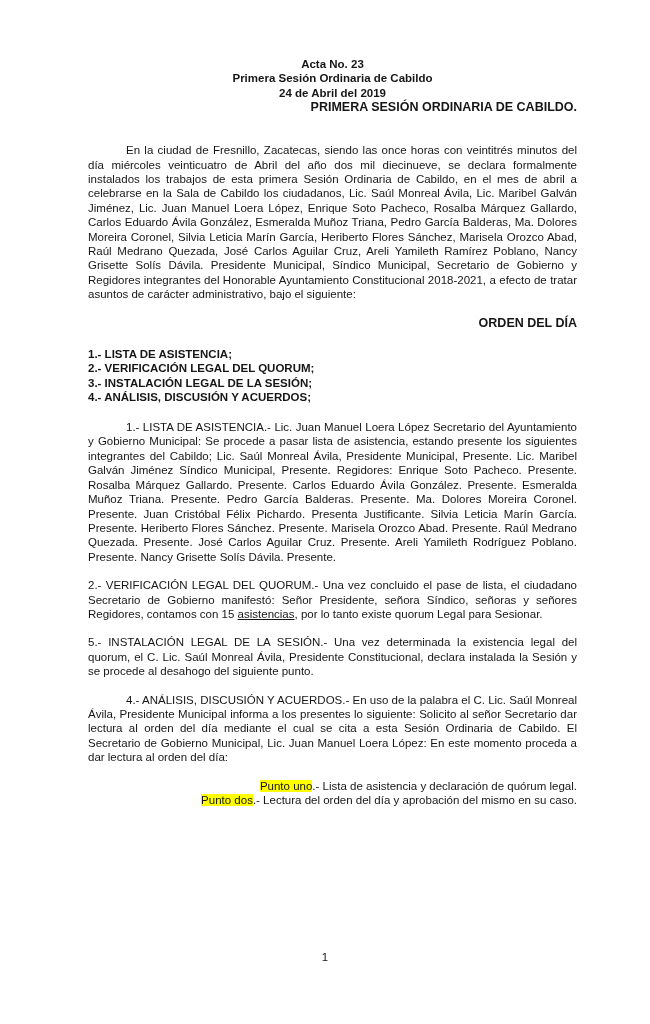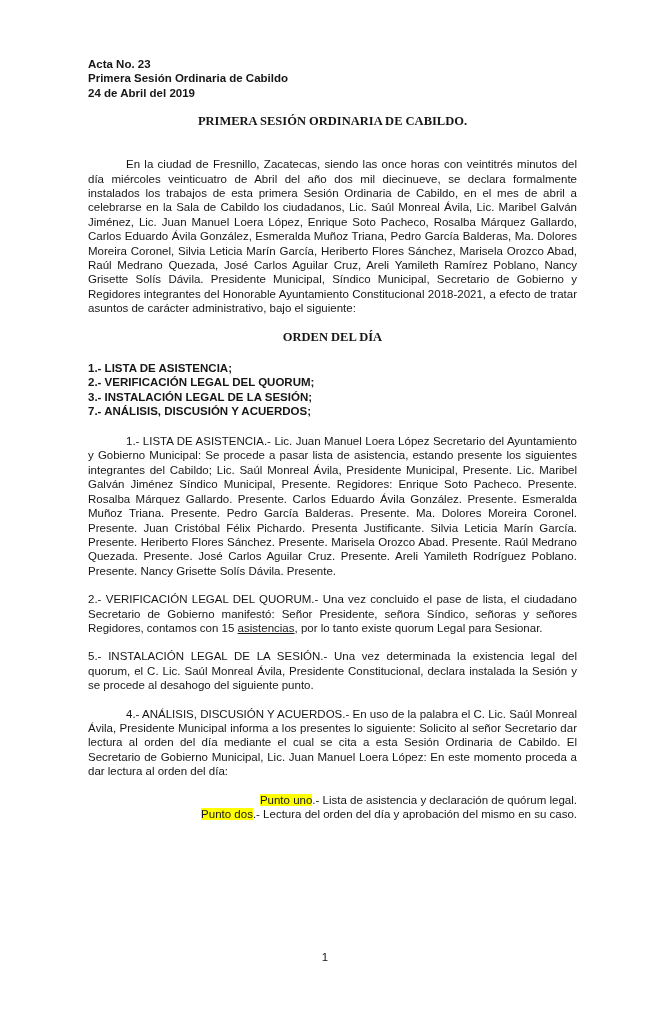--- a/index.html
+++ b/index.html
@@ -16,30 +16,29 @@
     line-height: 14.4px;
     color: #161616;
   }
   .content {
     position: absolute;
     top: 57px;
     left: 88px;
     right: 73px;
   }
   .doc-header {
+    text-align: center;
     font-weight: bold;
-    margin-bottom: 14px;
   }
   .heading {
-    text-align: center;
+    text-align: right;
     font-weight: bold;
     font-size: 12.5px;
     line-height: 15px;
     margin-bottom: 16px;
-    font-family: Liberation Serif, serif;
   }
   .mb-xl { margin-bottom: 28px; }
   .para {
     text-align: justify;
     margin-bottom: 14px;
   }
   .indent { text-indent: 38px; }
   .punto {
     text-align: right;
     margin-bottom: 0;
@@ -76,21 +75,21 @@
     <div class="heading mb-xl">PRIMERA SESIÓN ORDINARIA DE CABILDO.</div>
 
     <p class="para indent"><span>En la ciudad de Fresnillo, Zacatecas, siendo las once  horas con veintitrés minutos del día miércoles veinticuatro de Abril del año dos mil diecinueve, se declara formalmente instalados los trabajos de esta primera Sesión Ordinaria de Cabildo, en el mes de abril a celebrarse en la Sala de Cabildo los ciudadanos, Lic. Saúl Monreal Ávila, Lic. Maribel Galván Jiménez, Lic. Juan Manuel Loera López, Enrique Soto Pacheco, Rosalba Márquez Gallardo, Carlos Eduardo Ávila González, Esmeralda Muñoz Triana, Pedro García Balderas, Ma. Dolores Moreira Coronel, Silvia Leticia Marín García, Heriberto Flores Sánchez, Marisela Orozco Abad, Raúl Medrano Quezada, José Carlos Aguilar Cruz, Areli Yamileth Ramírez Poblano, Nancy Grisette Solís Dávila. Presidente Municipal, Síndico Municipal, Secretario de Gobierno y Regidores integrantes del Honorable Ayuntamiento Constitucional 2018-2021, a efecto de tratar asuntos de carácter administrativo,  bajo el siguiente:</span></p>
 
     <div class="heading">ORDEN DEL DÍA</div>
 
     <div class="orden-list">
       <div class="orden-item">1.- LISTA DE ASISTENCIA;</div>
       <div class="orden-item">2.- VERIFICACIÓN LEGAL DEL QUORUM;</div>
       <div class="orden-item">3.- INSTALACIÓN LEGAL DE LA SESIÓN;</div>
-      <div class="orden-item">7.- ANÁLISIS, DISCUSIÓN Y ACUERDOS;</div>
+      <div class="orden-item">4.- ANÁLISIS, DISCUSIÓN Y ACUERDOS;</div>
     </div>
 
 
     <p class="para indent"><span class="b">1.- LISTA DE ASISTENCIA.- Lic. Juan Manuel Loera López Secretario del Ayuntamiento y Gobierno Municipal: Se procede a pasar lista de asistencia, estando presente los siguientes integrantes del Cabildo; </span><span>Lic. Saúl Monreal Ávila, Presidente Municipal, </span><span class="b">Presente. </span><span>Lic. Maribel Galván Jiménez Síndico Municipal, </span><span class="b">Presente. Regidores: </span><span>Enrique Soto Pacheco. </span><span class="b">Presente. </span><span>Rosalba Márquez Gallardo. </span><span class="b">Presente. </span><span>Carlos Eduardo Ávila González. </span><span class="b">Presente. </span><span>Esmeralda Muñoz Triana. </span><span class="b">Presente. </span><span>Pedro García Balderas. </span><span class="b">Presente. </span><span>Ma. Dolores Moreira Coronel. </span><span class="b">Presente. </span><span>Juan Cristóbal Félix Pichardo. Presenta </span><span class="b">Justificante. </span><span>Silvia Leticia Marín García. </span><span class="b">Presente. </span><span>Heriberto Flores Sánchez. </span><span class="b">Presente. </span><span>Marisela Orozco Abad. </span><span class="b">Presente. </span><span>Raúl Medrano Quezada. </span><span class="b">Presente. </span><span>José Carlos Aguilar Cruz. </span><span class="b">Presente. </span><span>Areli Yamileth Rodríguez Poblano. </span><span class="b">Presente. </span><span>Nancy Grisette Solís Dávila. </span><span class="b">Presente.</span></p>
 
     <p class="para"><span class="b">2.- VERIFICACIÓN LEGAL DEL QUORUM.-</span><span> Una vez concluido el pase de lista, el ciudadano Secretario de Gobierno manifestó: Señor Presidente, señora Síndico, señoras y señores Regidores, contamos con </span><span class="b">15 </span><span class="b u">asistencias</span><span>, por lo tanto existe quorum Legal para Sesionar.</span></p>
 
     <p class="para"><span class="b">5.- INSTALACIÓN LEGAL DE LA SESIÓN</span><span>.- Una vez determinada la existencia legal del quorum, el C. Lic. Saúl Monreal Ávila, Presidente Constitucional, declara instalada la Sesión y se procede al desahogo del siguiente punto.</span></p>
 
     <p class="para indent"><span class="b">4.- ANÁLISIS, DISCUSIÓN Y ACUERDOS</span><span>.- En uso de la palabra el </span><span class="b">C. Lic. Saúl Monreal Ávila, Presidente Municipal</span><span> informa a los presentes lo siguiente: Solicito al señor Secretario dar lectura al orden del día mediante el cual se cita a esta Sesión Ordinaria de Cabildo. </span><span class="b">El Secretario de Gobierno Municipal, Lic. Juan Manuel Loera López:</span><span> En este momento proceda a dar lectura al orden del día:</span></p>

